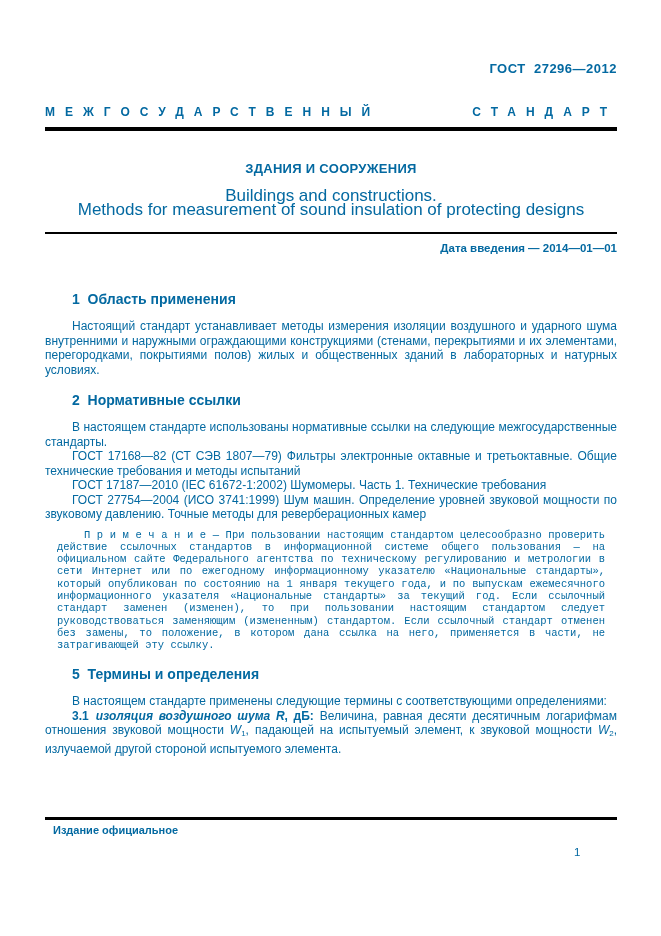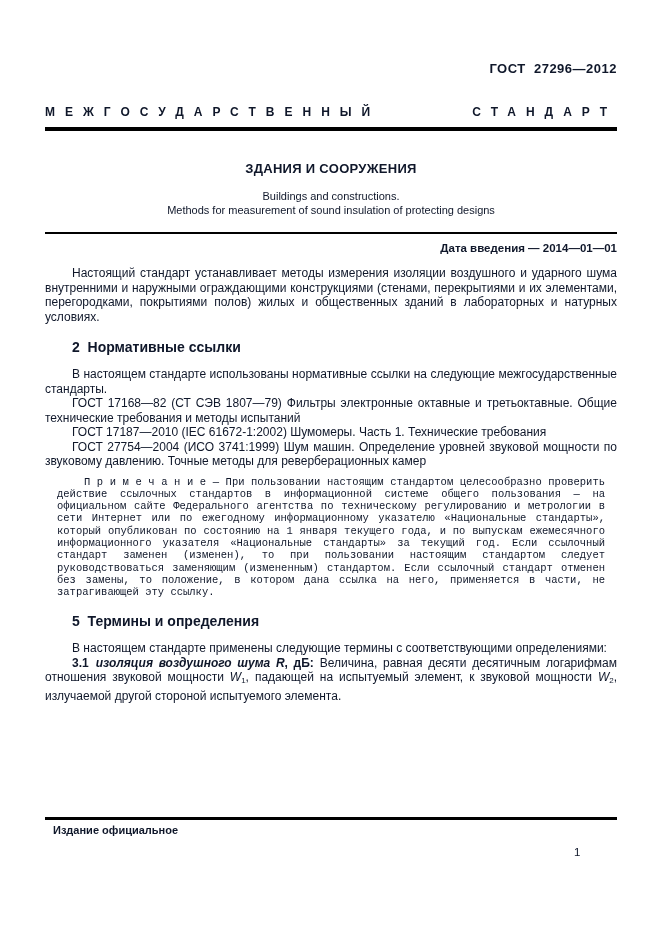--- a/index.html
+++ b/index.html
@@ -6,21 +6,21 @@
     margin: 0;
     padding: 0;
     background: #ffffff;
   }
   .page {
     position: relative;
     width: 661px;
     height: 936px;
     background: #ffffff;
     font-family: "Liberation Sans", sans-serif;
-    color: #0f172a;
+    color: #0369a1;
     overflow: hidden;
   }
   .content {
     position: absolute;
     left: 45px;
     right: 44px;
     top: 0;
   }
   .prewrap { white-space: pre-wrap; }
 
@@ -54,21 +54,21 @@
   }
   .title-ru-2 {
     margin-top: 16px;
     text-align: center;
     font-size: 12.5px;
     font-weight: bold;
   }
   .title-en {
     margin-top: 13px;
     text-align: center;
-    font-size: 11px;
+    font-size: 17px;
     line-height: 14px;
   }
   .rule-thin {
     margin-top: 15px;
     height: 2px;
     background: #000000;
   }
   .intro-date {
     margin-top: 8px;
     text-align: right;
@@ -151,20 +151,21 @@
 
     <div class="title-en">
       <div>Buildings and constructions.</div>
       <div>Methods for measurement of sound insulation of protecting designs</div>
     </div>
 
     <div class="rule-thin"></div>
 
     <div class="intro-date">Дата введения — 2014—01—01</div>
 
+    <div class="sec-heading first prewrap">1  Область применения</div>
     <p class="body-p">Настоящий стандарт устанавливает методы измерения изоляции воздушного и ударного шума внутренними и наружными ограждающими конструкциями (стенами, перекрытиями и их элементами, перегородками, покрытиями полов) жилых и общественных зданий в лабораторных и натурных условиях.</p>
 
     <div class="sec-heading prewrap">2  Нормативные ссылки</div>
     <p class="body-p">В настоящем стандарте использованы нормативные ссылки на следующие межгосударственные стандарты.</p>
     <p class="body-p cont">ГОСТ 17168—82 (СТ СЭВ 1807—79)  Фильтры электронные октавные и третьоктавные. Общие технические требования и методы испытаний</p>
     <p class="body-p cont">ГОСТ 17187—2010 (IEC 61672-1:2002)  Шумомеры. Часть 1. Технические требования</p>
     <p class="body-p cont">ГОСТ 27754—2004 (ИСО 3741:1999)  Шум машин. Определение уровней звуковой мощности по звуковому давлению. Точные методы для реверберационных камер</p>
 
     <p class="note-p"><span>П р и м е ч а н и е</span><span> — При пользовании настоящим стандартом целесообразно проверить действие ссылочных стандартов в информационной системе общего пользования — на официальном сайте Федерального агентства по техническому регулированию и метрологии в сети Интернет или по ежегодному информационному указателю «Национальные стандарты», который опубликован по состоянию на 1 января текущего года, и по выпускам ежемесячного информационного указателя «Национальные стандарты» за текущий год. Если ссылочный стандарт заменен (изменен), то при пользовании настоящим стандартом следует руководствоваться заменяющим (измененным) стандартом. Если ссылочный стандарт отменен без замены, то положение, в котором дана ссылка на него, применяется в части, не затрагивающей эту ссылку.</span></p>
 

